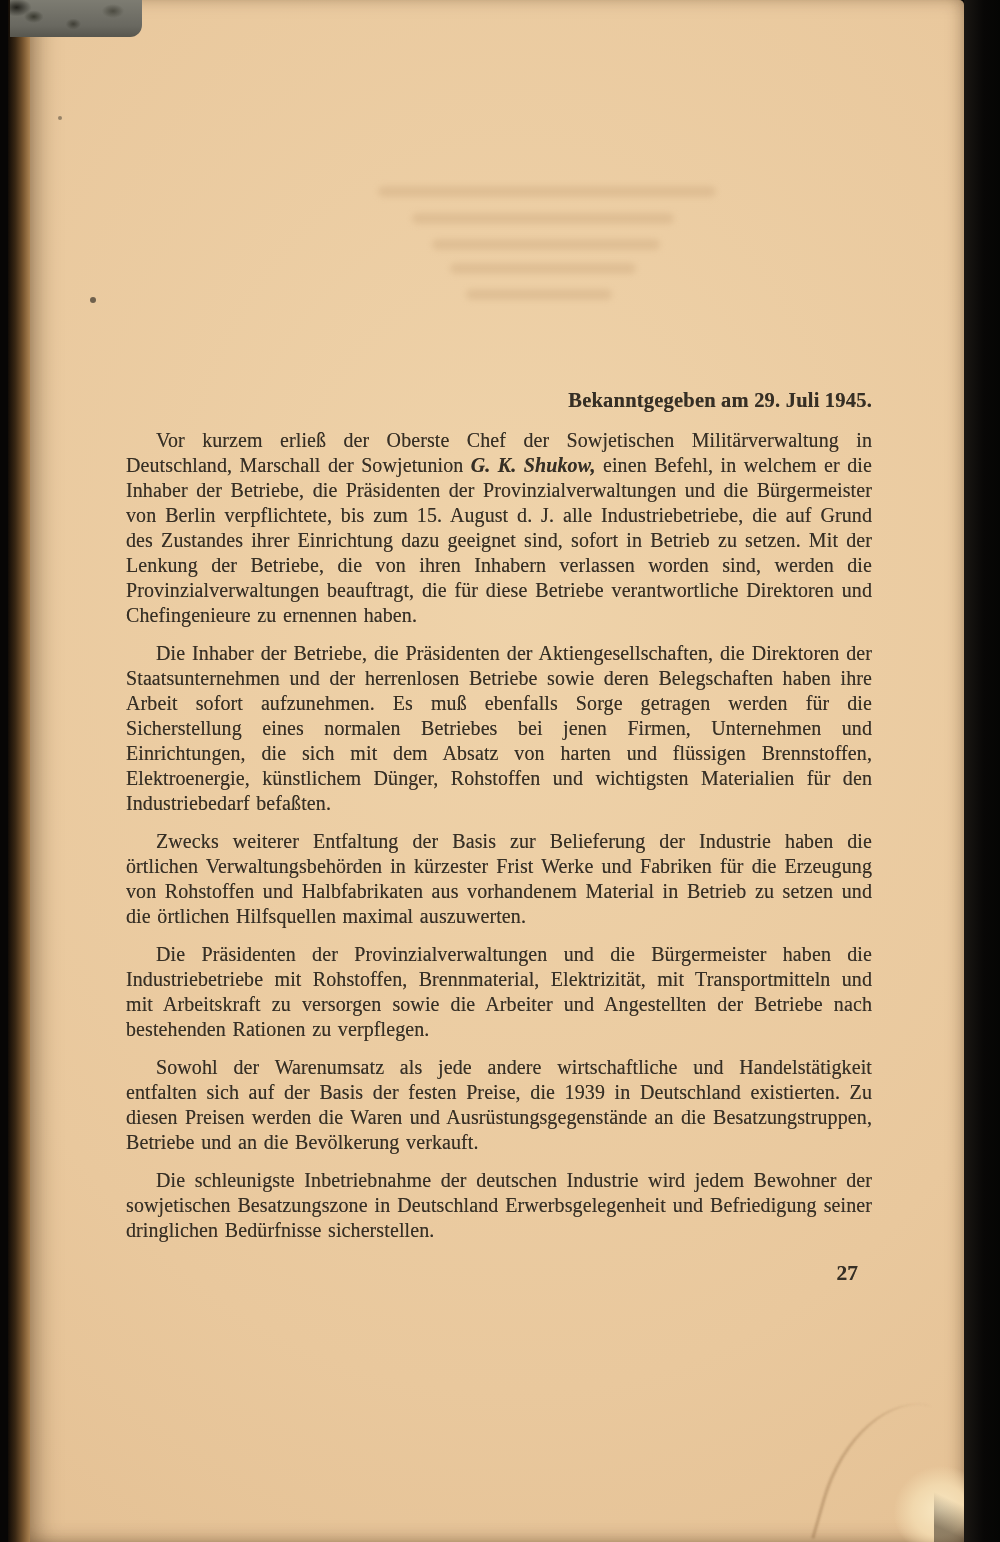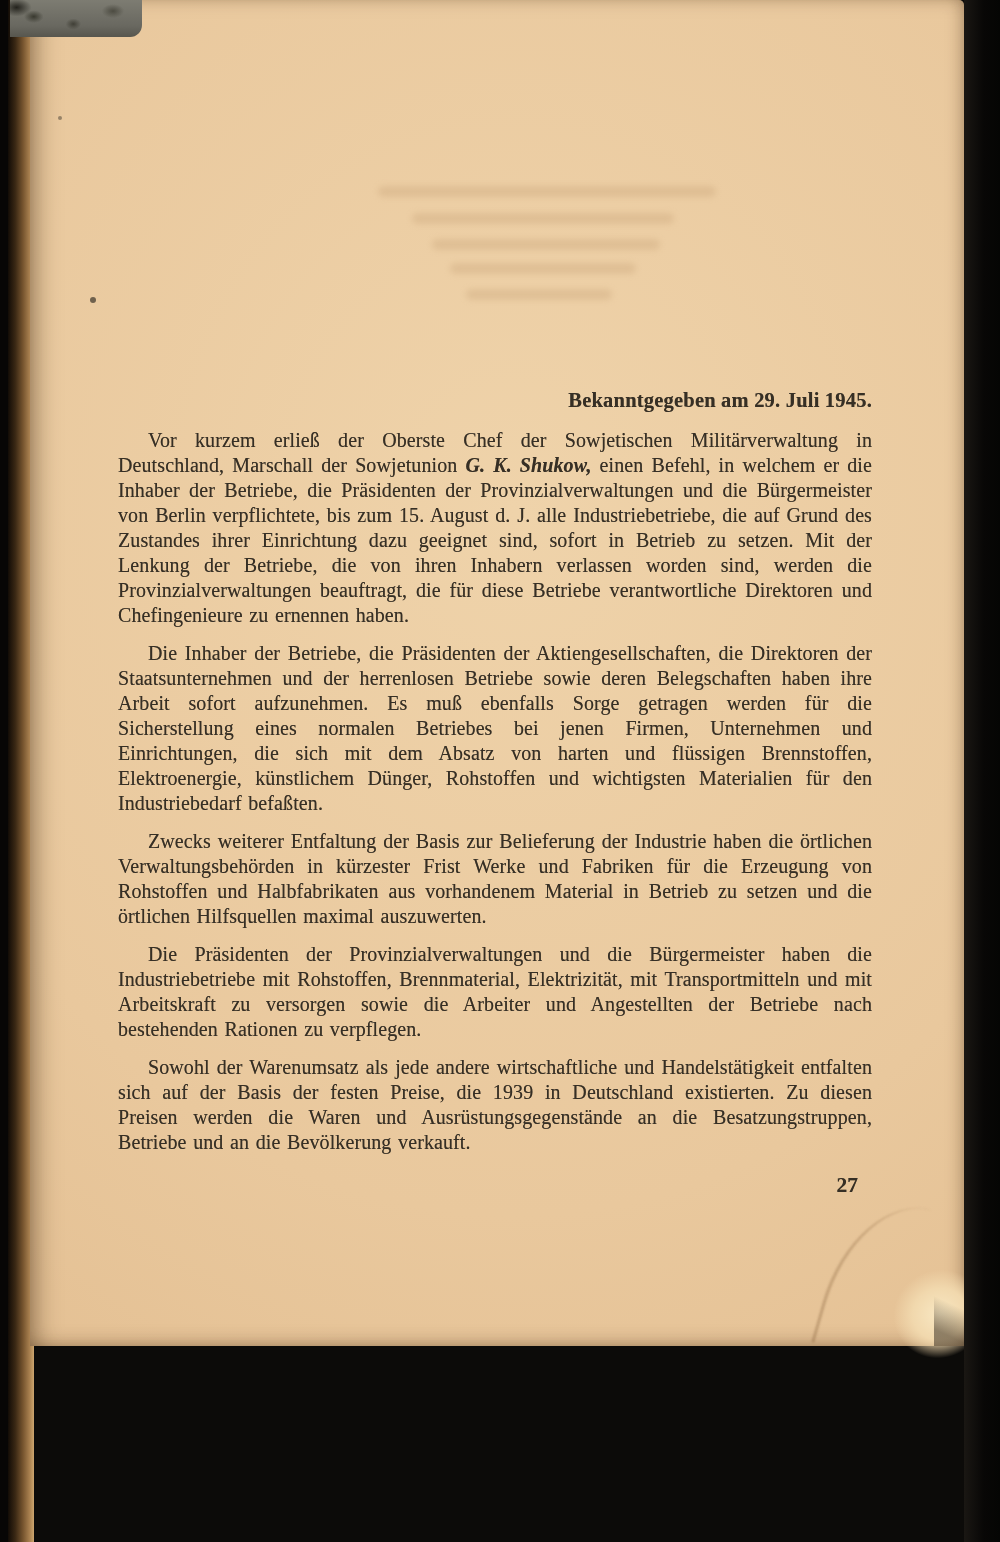--- a/index.html
+++ b/index.html
@@ -25,21 +25,21 @@
     position: absolute; right: 0; top: 0; width: 36px; height: 100%;
     background: linear-gradient(90deg, #1a1713 0%, #080706 55%, #050504 100%);
   }
   
   .spine {
     position: absolute; left: 8px; top: 0; width: 26px; height: 100%;
     background: linear-gradient(90deg, #120c06 0%, #3a2814 28%, #77552f 58%, #ad8452 85%, #cda66f 100%);
   }
   
   .paper {
-    position: absolute; left: 30px; top: 0; width: 934px; height: 1346px;
+    position: absolute; left: 30px; top: 0; width: 934px; height: 1542px;
     background: radial-gradient(120% 95% at 52% 38%, #efd3aa 0%, #e9c89d 55%, #e0ba8c 100%);
     box-shadow: inset 16px 0 26px -12px rgba(58, 34, 10, 0.5),
                 inset -8px 0 18px -8px rgba(58, 34, 10, 0.38),
                 inset 0 -10px 24px -14px rgba(58, 34, 10, 0.3);
     border-top-right-radius: 5px;
   }
   
   .patch {
     position: absolute; left: -20px; top: 0; width: 132px; height: 37px;
     background:
@@ -79,21 +79,21 @@
     letter-spacing: 0.2px;
     margin: 0 0 15px 0;
   }
   .para {
     font-size: 20px;
     line-height: 25px;
     text-align: justify;
     text-indent: 30px;
     word-spacing: 1.5px;
     letter-spacing: 0.1px;
-    margin: 0 0 13px 8px;
+    margin: 0 0 13px 16px;
   }
   .shukow-name {
     font-style: italic;
     font-weight: bold;
   }
   .page-number {
     text-align: right;
     font-weight: bold;
     font-size: 21.5px;
     margin: 18px 0 0 0;
@@ -149,20 +149,21 @@
       <p class="para"><span>Vor kurzem erließ der Oberste Chef der Sowjetischen Militärverwaltung in Deutschland, Marschall der Sowjetunion </span><em class="shukow-name">G. K. Shukow,</em><span> einen Befehl, in welchem er die Inhaber der Betriebe, die Präsidenten der Provinzialverwaltungen und die Bürgermeister von Berlin verpflichtete, bis zum 15. August d. J. alle Industriebetriebe, die auf Grund des Zustandes ihrer Einrichtung dazu geeignet sind, sofort in Betrieb zu setzen. Mit der Lenkung der Betriebe, die von ihren Inhabern verlassen worden sind, werden die Provinzialverwaltungen beauftragt, die für diese Betriebe verantwortliche Direktoren und Chefingenieure zu ernennen haben.</span></p>
 
       <p class="para">Die Inhaber der Betriebe, die Präsidenten der Aktiengesellschaften, die Direktoren der Staatsunternehmen und der herrenlosen Betriebe sowie deren Belegschaften haben ihre Arbeit sofort aufzunehmen. Es muß ebenfalls Sorge getragen werden für die Sicherstellung eines normalen Betriebes bei jenen Firmen, Unternehmen und Einrichtungen, die sich mit dem Absatz von harten und flüssigen Brennstoffen, Elektroenergie, künstlichem Dünger, Rohstoffen und wichtigsten Materialien für den Industriebedarf befaßten.</p>
 
       <p class="para">Zwecks weiterer Entfaltung der Basis zur Belieferung der Industrie haben die örtlichen Verwaltungsbehörden in kürzester Frist Werke und Fabriken für die Erzeugung von Rohstoffen und Halbfabrikaten aus vorhandenem Material in Betrieb zu setzen und die örtlichen Hilfsquellen maximal auszuwerten.</p>
 
       <p class="para">Die Präsidenten der Provinzialverwaltungen und die Bürgermeister haben die Industriebetriebe mit Rohstoffen, Brennmaterial, Elektrizität, mit Transportmitteln und mit Arbeitskraft zu versorgen sowie die Arbeiter und Angestellten der Betriebe nach bestehenden Rationen zu verpflegen.</p>
 
       <p class="para">Sowohl der Warenumsatz als jede andere wirtschaftliche und Handelstätigkeit entfalten sich auf der Basis der festen Preise, die 1939 in Deutschland existierten. Zu diesen Preisen werden die Waren und Ausrüstungsgegenstände an die Besatzungstruppen, Betriebe und an die Bevölkerung verkauft.</p>
 
+      <p class="para">Die schleunigste Inbetriebnahme der deutschen Industrie wird jedem Bewohner der sowjetischen Besatzungszone in Deutschland Erwerbsgelegenheit und Befriedigung seiner dringlichen Bedürfnisse sicherstellen.</p>
 
       <p class="page-number">27</p>
 
     </div>
 
     <div class="curl">
       <div class="curl-glow"></div>
       <div class="curl-crease"></div>
       <div class="curl-shadow"></div>
     </div>

